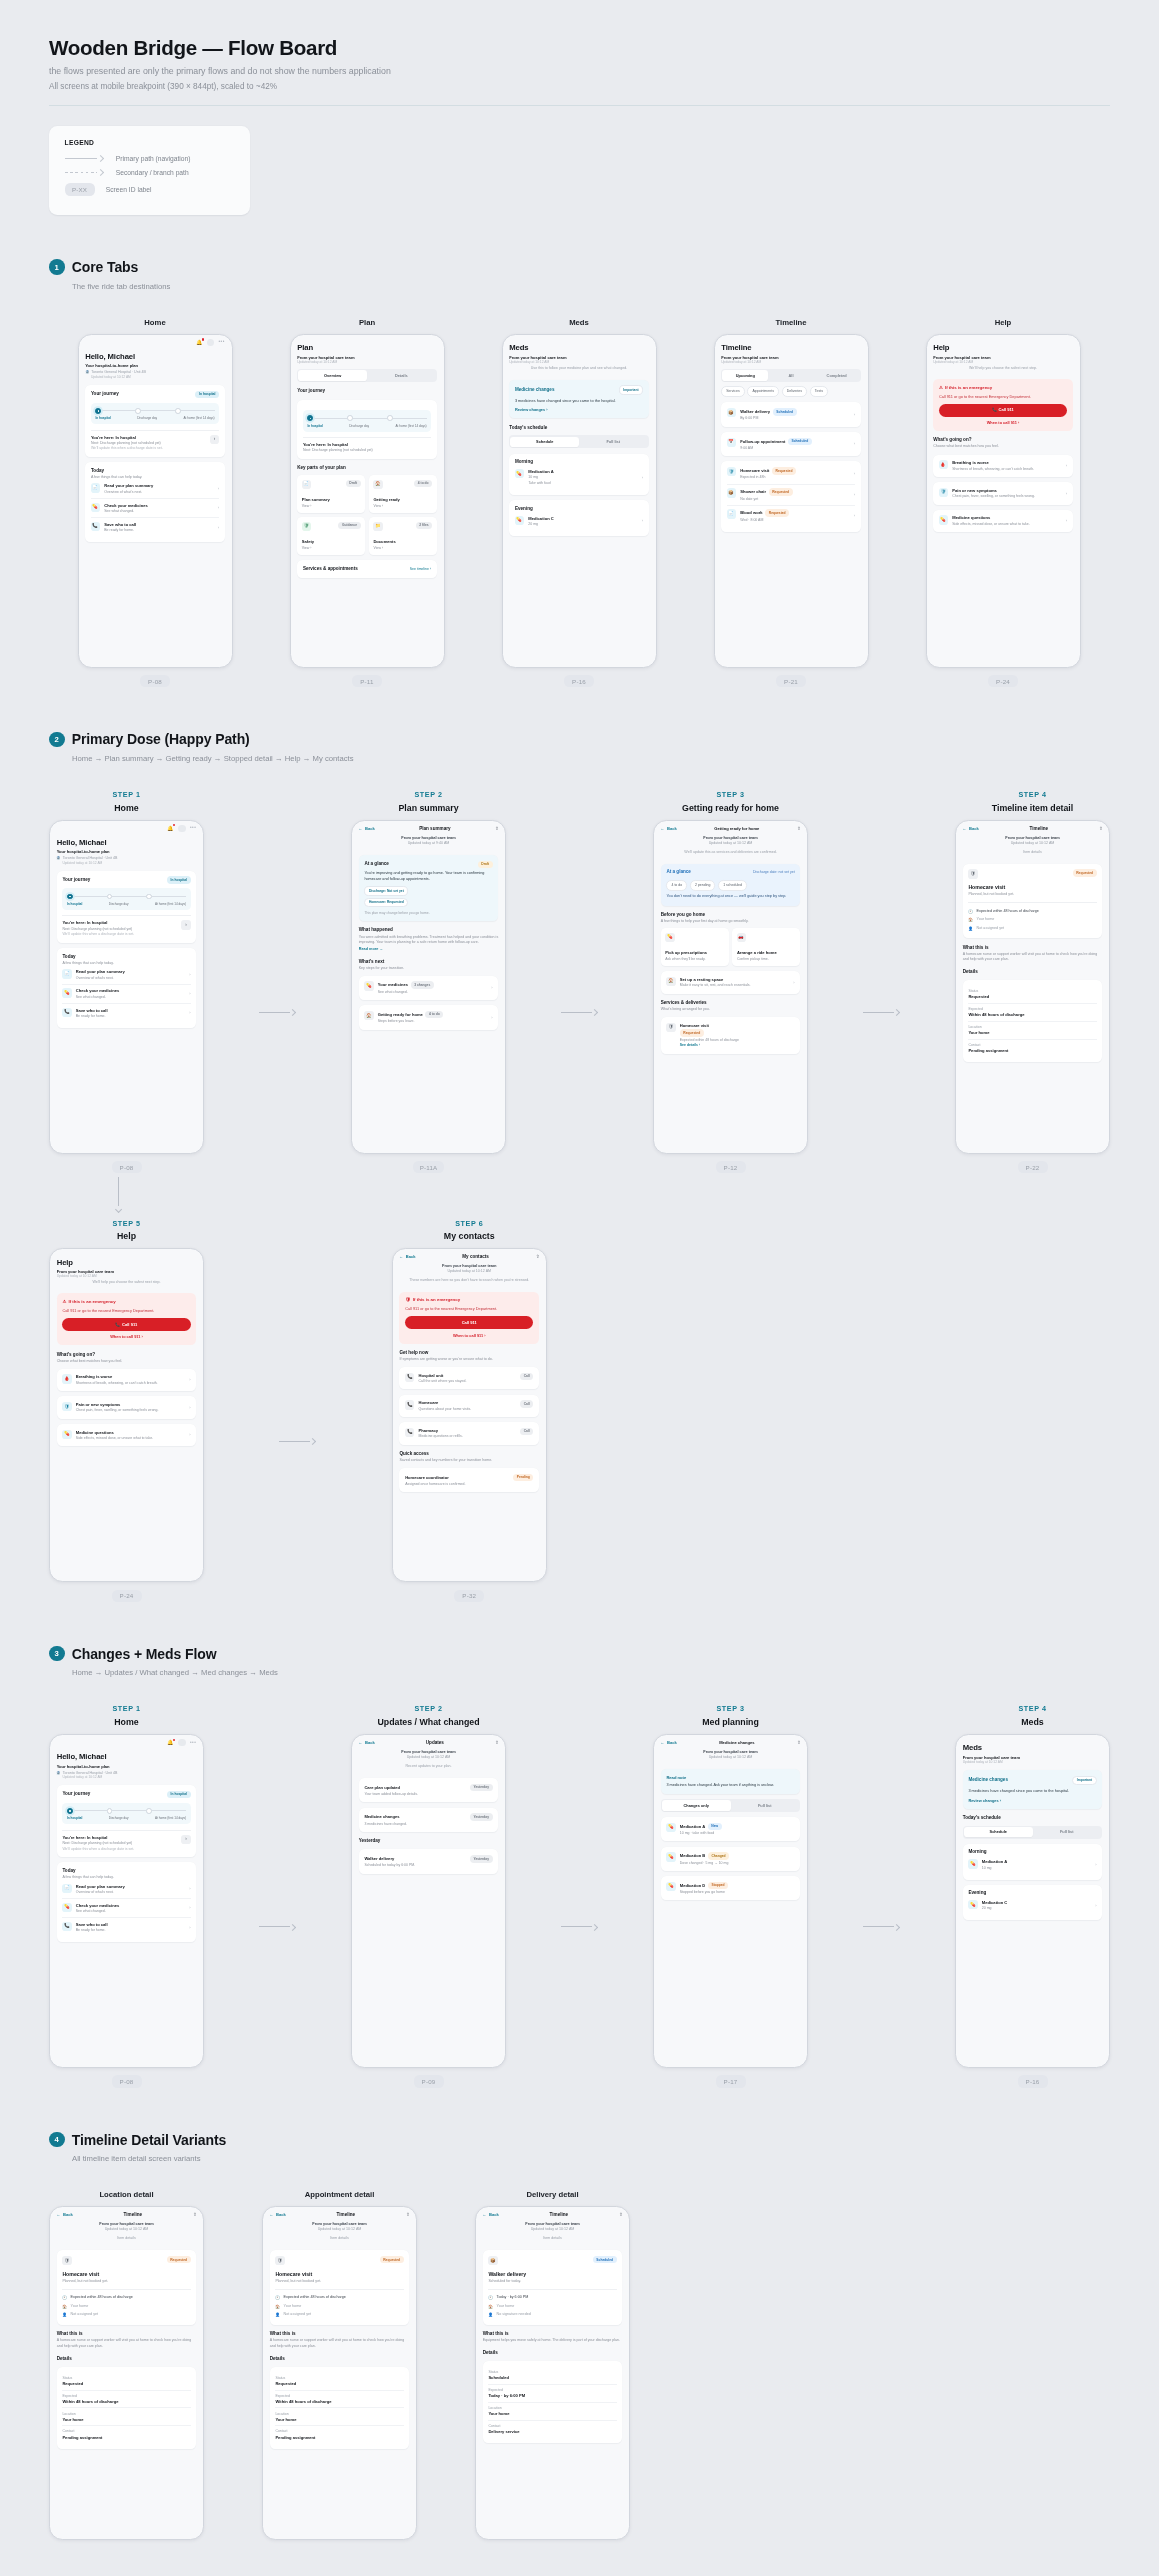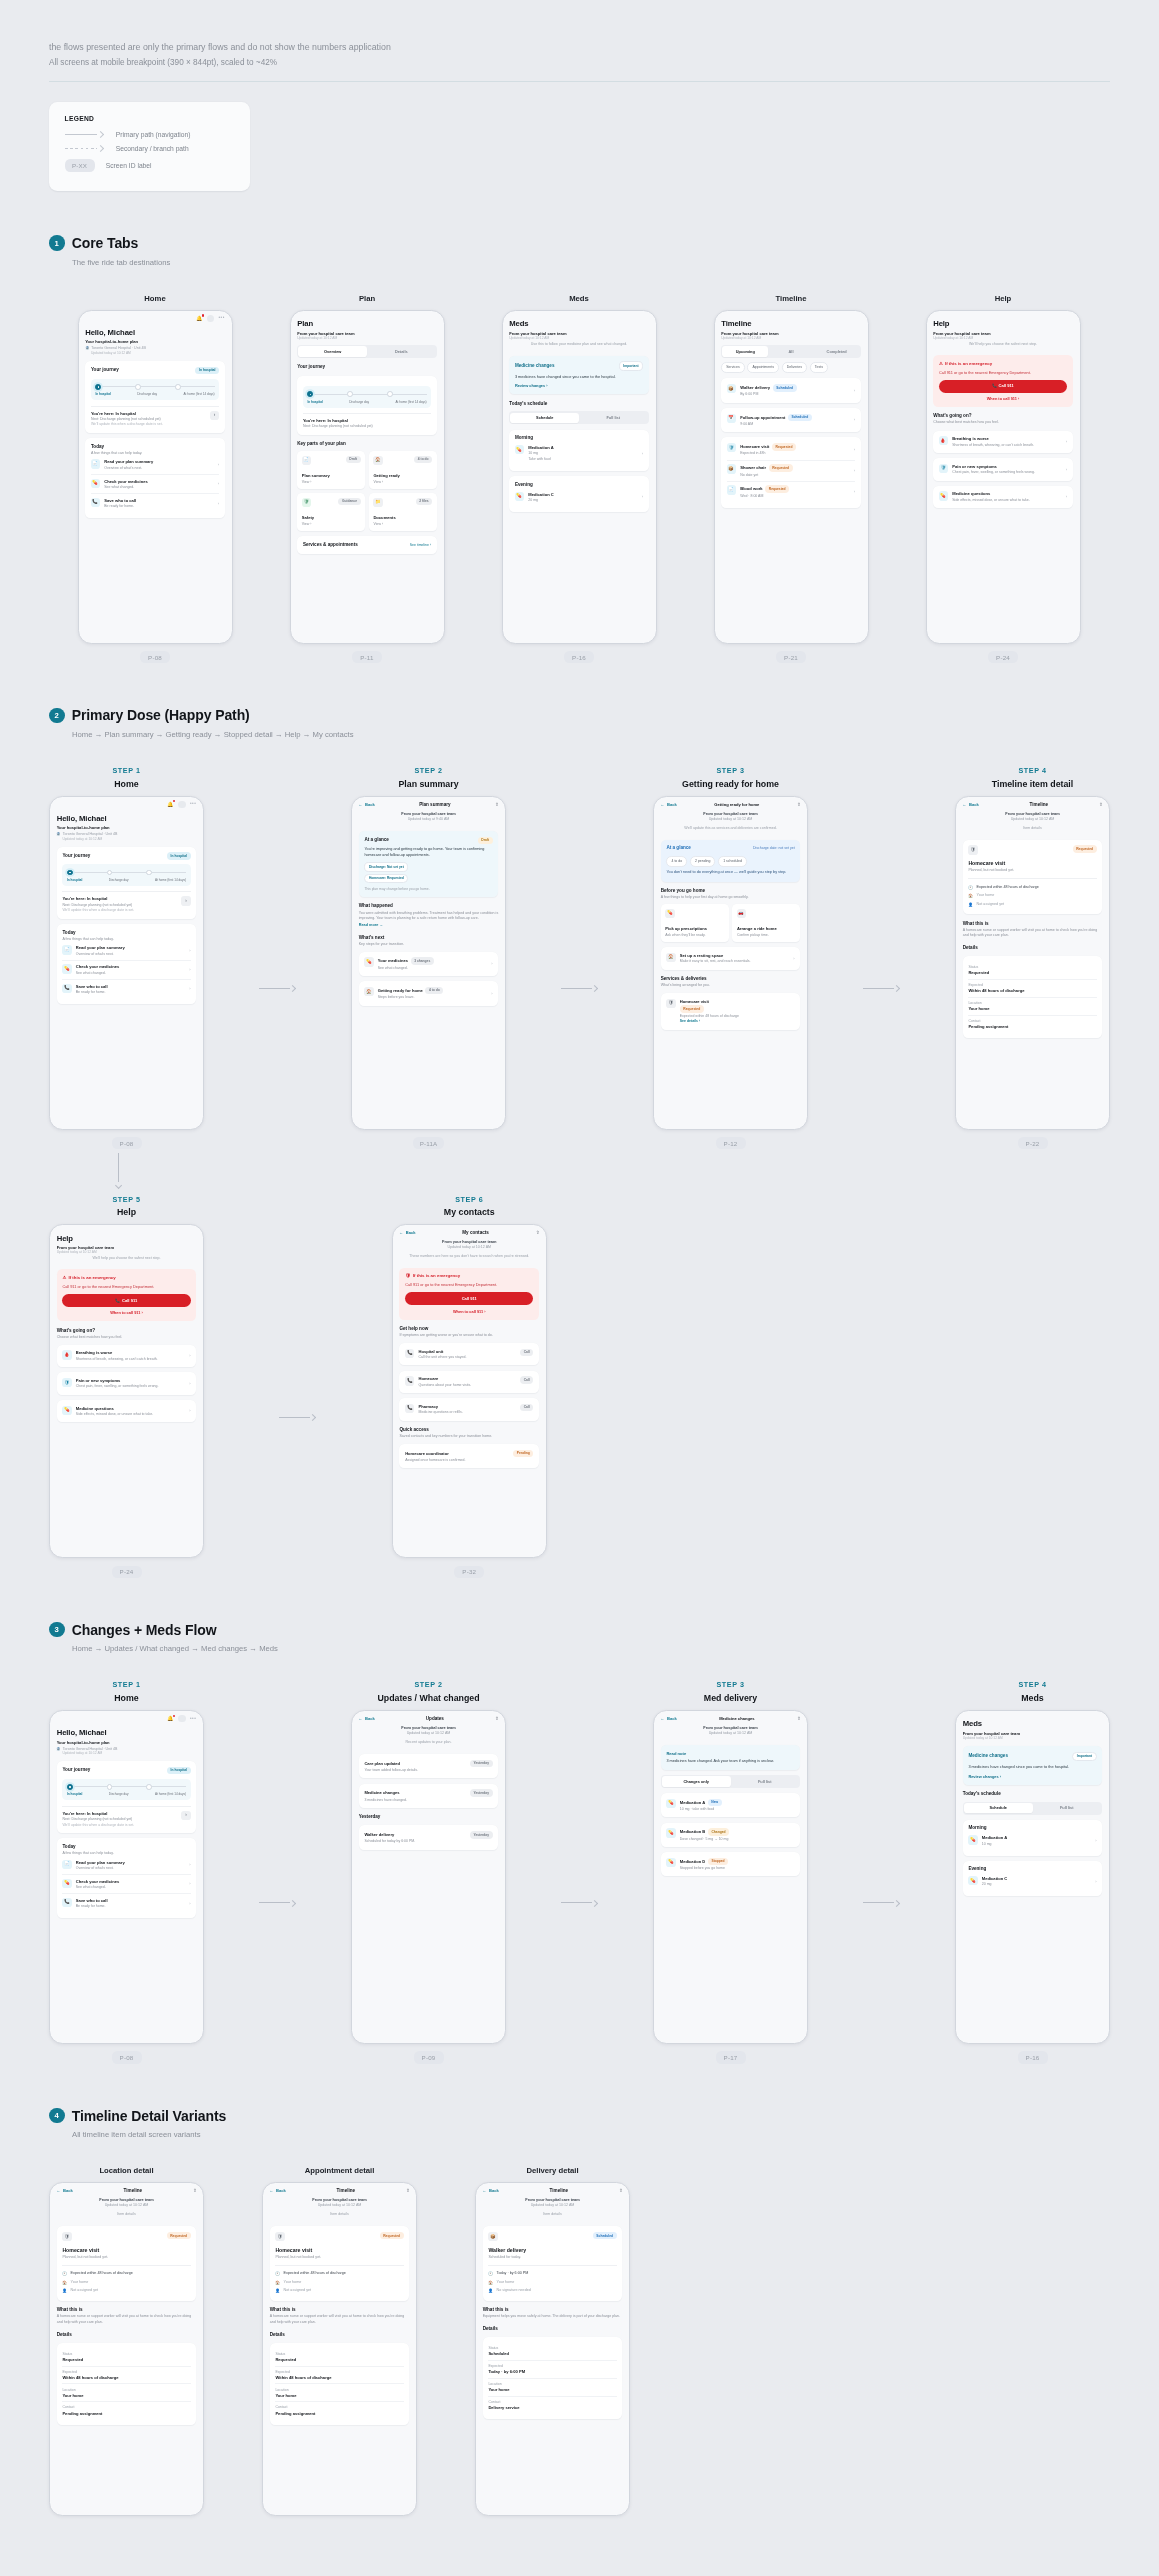--- a/index.html
+++ b/index.html
@@ -154,20 +154,21 @@
   .listline span.ic { font-size:4.1px; color:#7b828b; }
   .muted { color:#9aa0a9; }
   .ital { font-style:italic; }
 </style>
 </head>
 <body>
 
 <div class="board">
 
   <div>
+    <div class="board-title">Wooden Bridge — Flow Board</div>
     <div class="board-sub">the flows presented are only the primary flows and do not show the numbers application</div>
     <div class="flow-sub">All screens at mobile breakpoint (390 × 844pt), scaled to ~42%</div>
     <div class="rule"></div>
   </div>
 
   <div class="legend">
     <div class="legend-title">LEGEND</div>
     <div class="legend-row">
       <span class="leg-line"></span>
       <span>Primary path (navigation)</span>
@@ -1091,21 +1092,21 @@
         </div>
         <span class="pid-chip pid-under">P-09</span>
       </div>
 
       <div class="conn">
           <span class="arrow"></span>
         </div>
 
       <div class="cell">
         <div class="step-kicker">STEP 3</div>
-        <div class="step-name">Med delivery</div>
+        <div class="step-name">Med planning</div>
         <div class="phone">
           <div class="navbar">
             <span class="nav-back">←&nbsp;<span>Back</span></span>
             <span class="nav-title" style="font-size:4.1px">Medicine changes</span>
             <span class="nav-icn">⇧</span>
           </div>
           <div class="sub-center"><b>From your hospital care team</b><span>Updated today at 10:12 AM</span></div>
           <div class="scr" style="padding-top:0">
             <div class="card tint">
               <div class="card-h" style="color:#11708a;font-size:4.1px">Read note</div>

